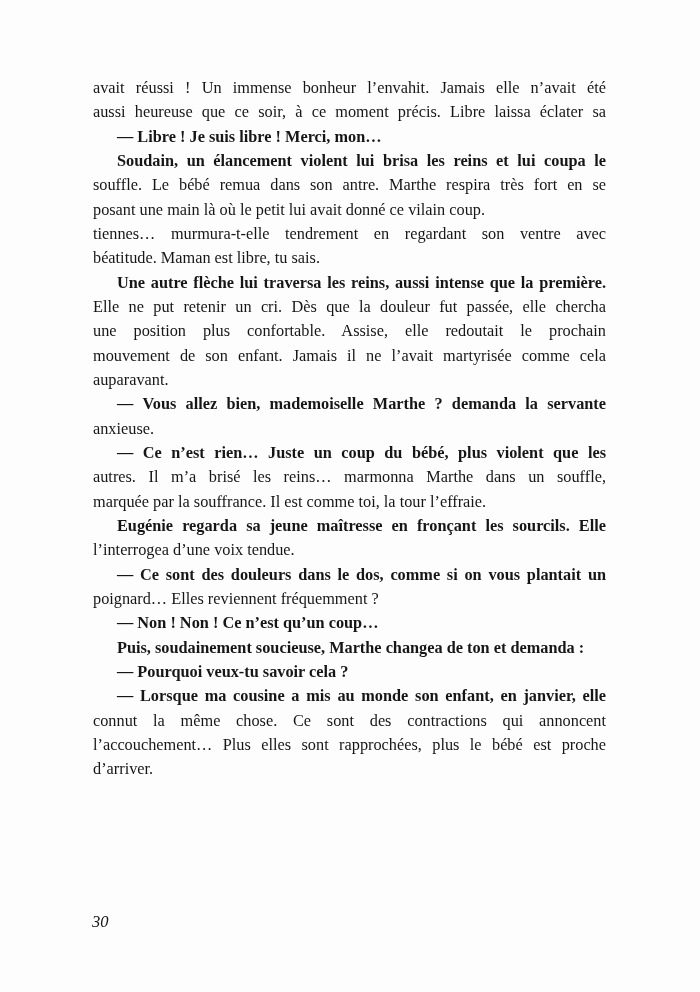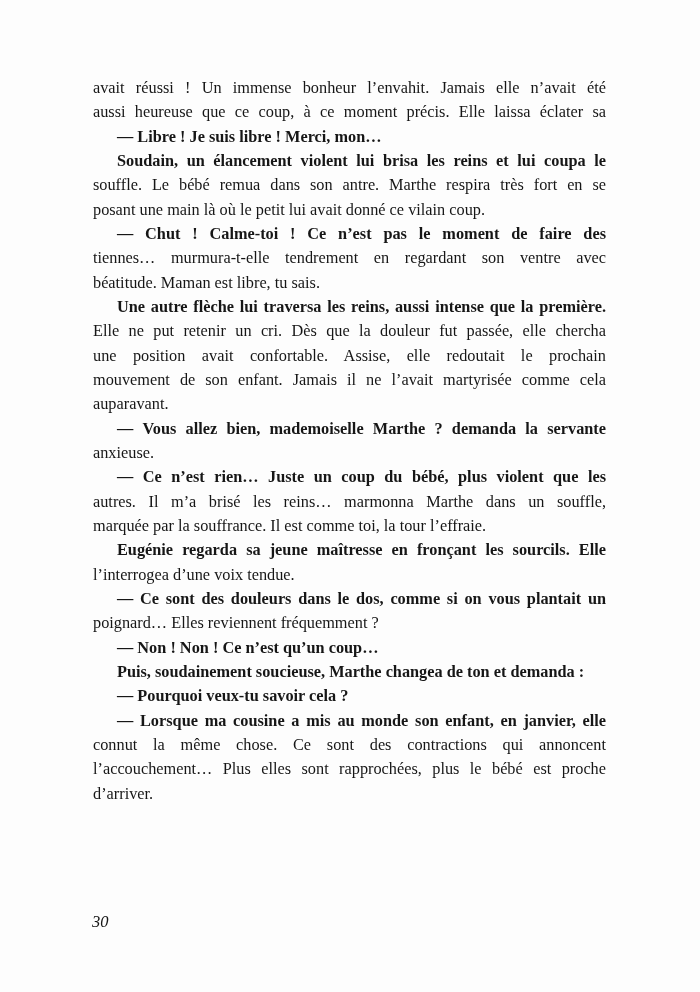--- a/index.html
+++ b/index.html
@@ -52,39 +52,38 @@
     line-height: 24.33px;
     font-style: italic;
   }
 </style>
 </head>
 <body>
 
 <div class="page-text">
     <div class="para">
       <div class="line">avait réussi&nbsp;! Un immense bonheur l’envahit. Jamais elle n’avait été</div>
-      <div class="line">aussi heureuse que ce coup, à ce moment précis. Elle laissa éclater sa</div>
+      <div class="line">aussi heureuse que ce soir, à ce moment précis. Libre laissa éclater sa</div>
     </div>
     <div class="para">
       <div class="line indent last">—&nbsp;Libre&nbsp;! Je suis libre&nbsp;! Merci, mon…</div>
     </div>
     <div class="para">
       <div class="line indent">Soudain, un élancement violent lui brisa les reins et lui coupa le</div>
       <div class="line">souffle. Le bébé remua dans son antre. Marthe respira très fort en se</div>
       <div class="line last">posant une main là où le petit lui avait donné ce vilain coup.</div>
     </div>
     <div class="para">
-      <div class="line indent">—&nbsp;Chut&nbsp;! Calme-toi&nbsp;! Ce n’est pas le moment de faire des</div>
       <div class="line">tiennes… murmura-t-elle tendrement en regardant son ventre avec</div>
       <div class="line last">béatitude. Maman est libre, tu sais.</div>
     </div>
     <div class="para">
       <div class="line indent">Une autre flèche lui traversa les reins, aussi intense que la première.</div>
       <div class="line">Elle ne put retenir un cri. Dès que la douleur fut passée, elle chercha</div>
-      <div class="line">une position avait confortable. Assise, elle redoutait le prochain</div>
+      <div class="line">une position plus confortable. Assise, elle redoutait le prochain</div>
       <div class="line">mouvement de son enfant. Jamais il ne l’avait martyrisée comme cela</div>
       <div class="line last">auparavant.</div>
     </div>
     <div class="para">
       <div class="line indent">—&nbsp;Vous allez bien, mademoiselle Marthe&nbsp;? demanda la servante</div>
       <div class="line last">anxieuse.</div>
     </div>
     <div class="para">
       <div class="line indent">—&nbsp;Ce n’est rien… Juste un coup du bébé, plus violent que les</div>
       <div class="line">autres. Il m’a brisé les reins… marmonna Marthe dans un souffle,</div>

